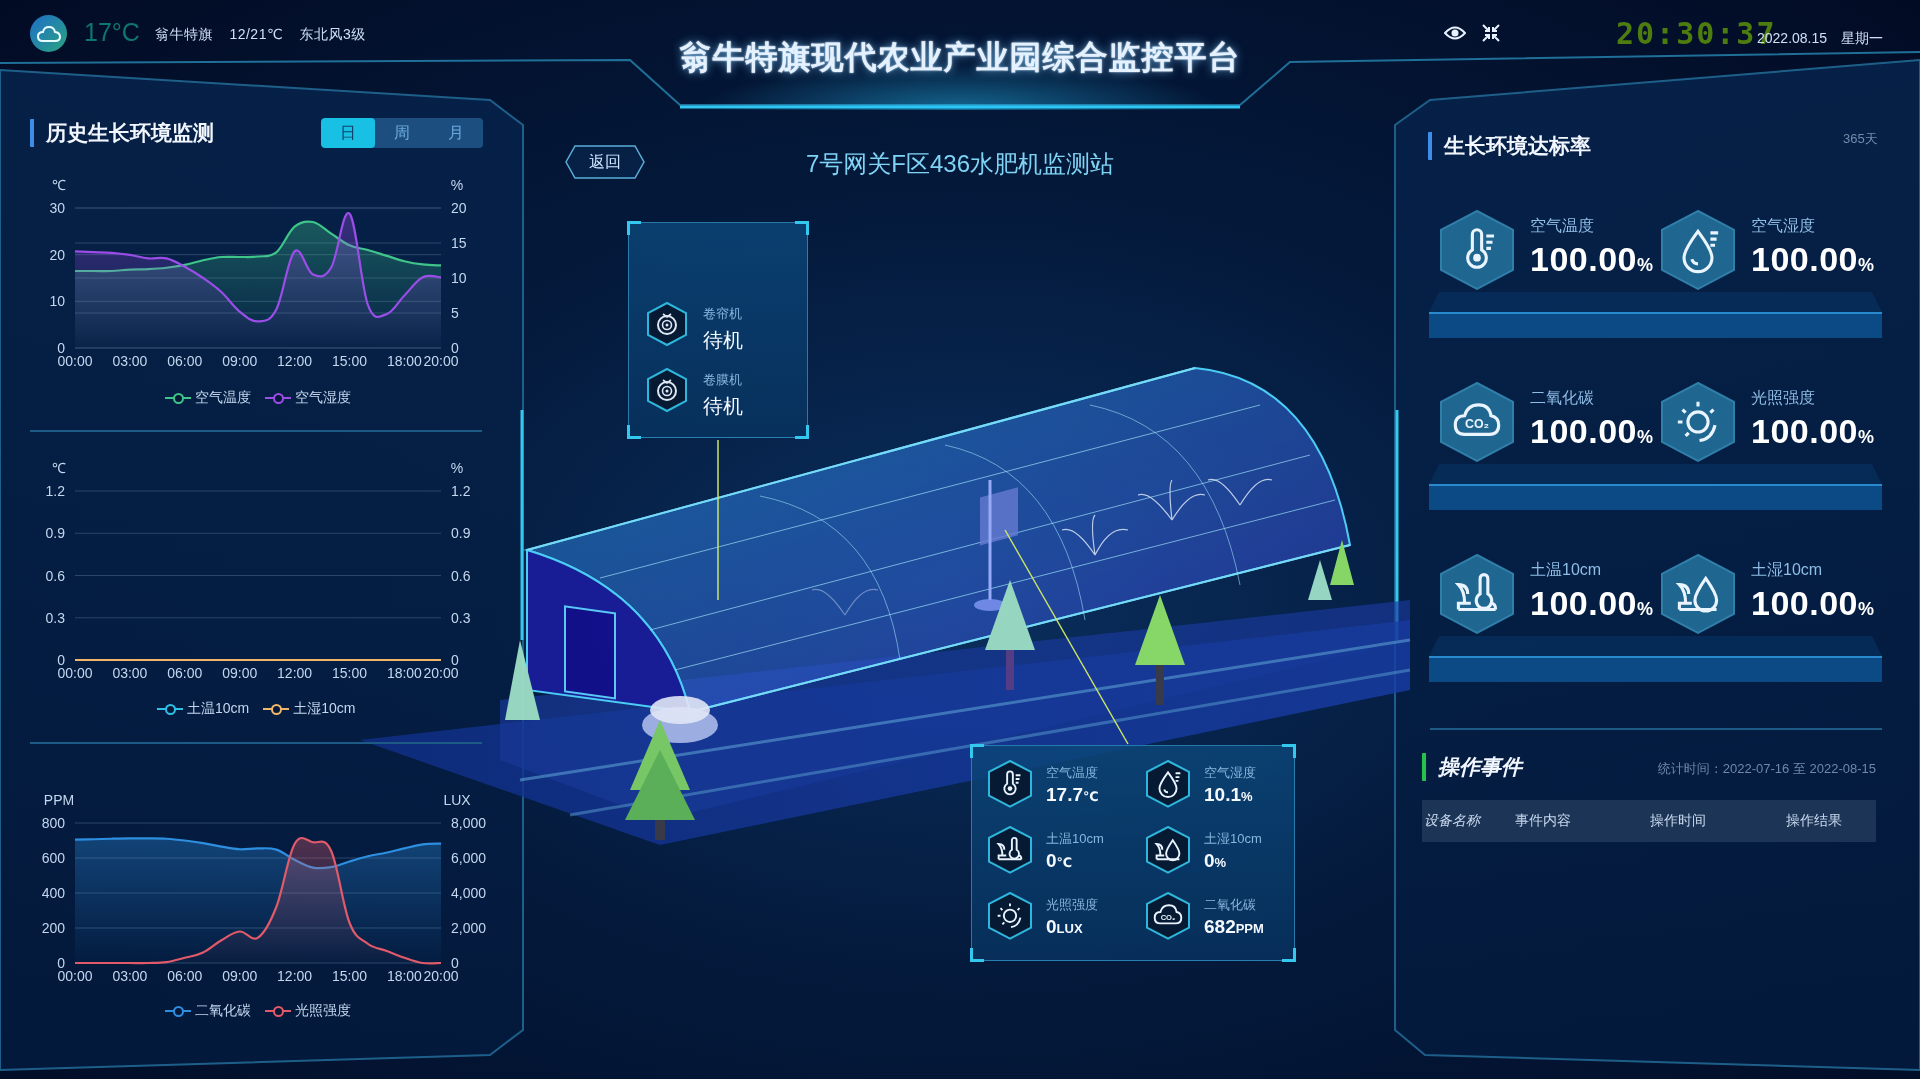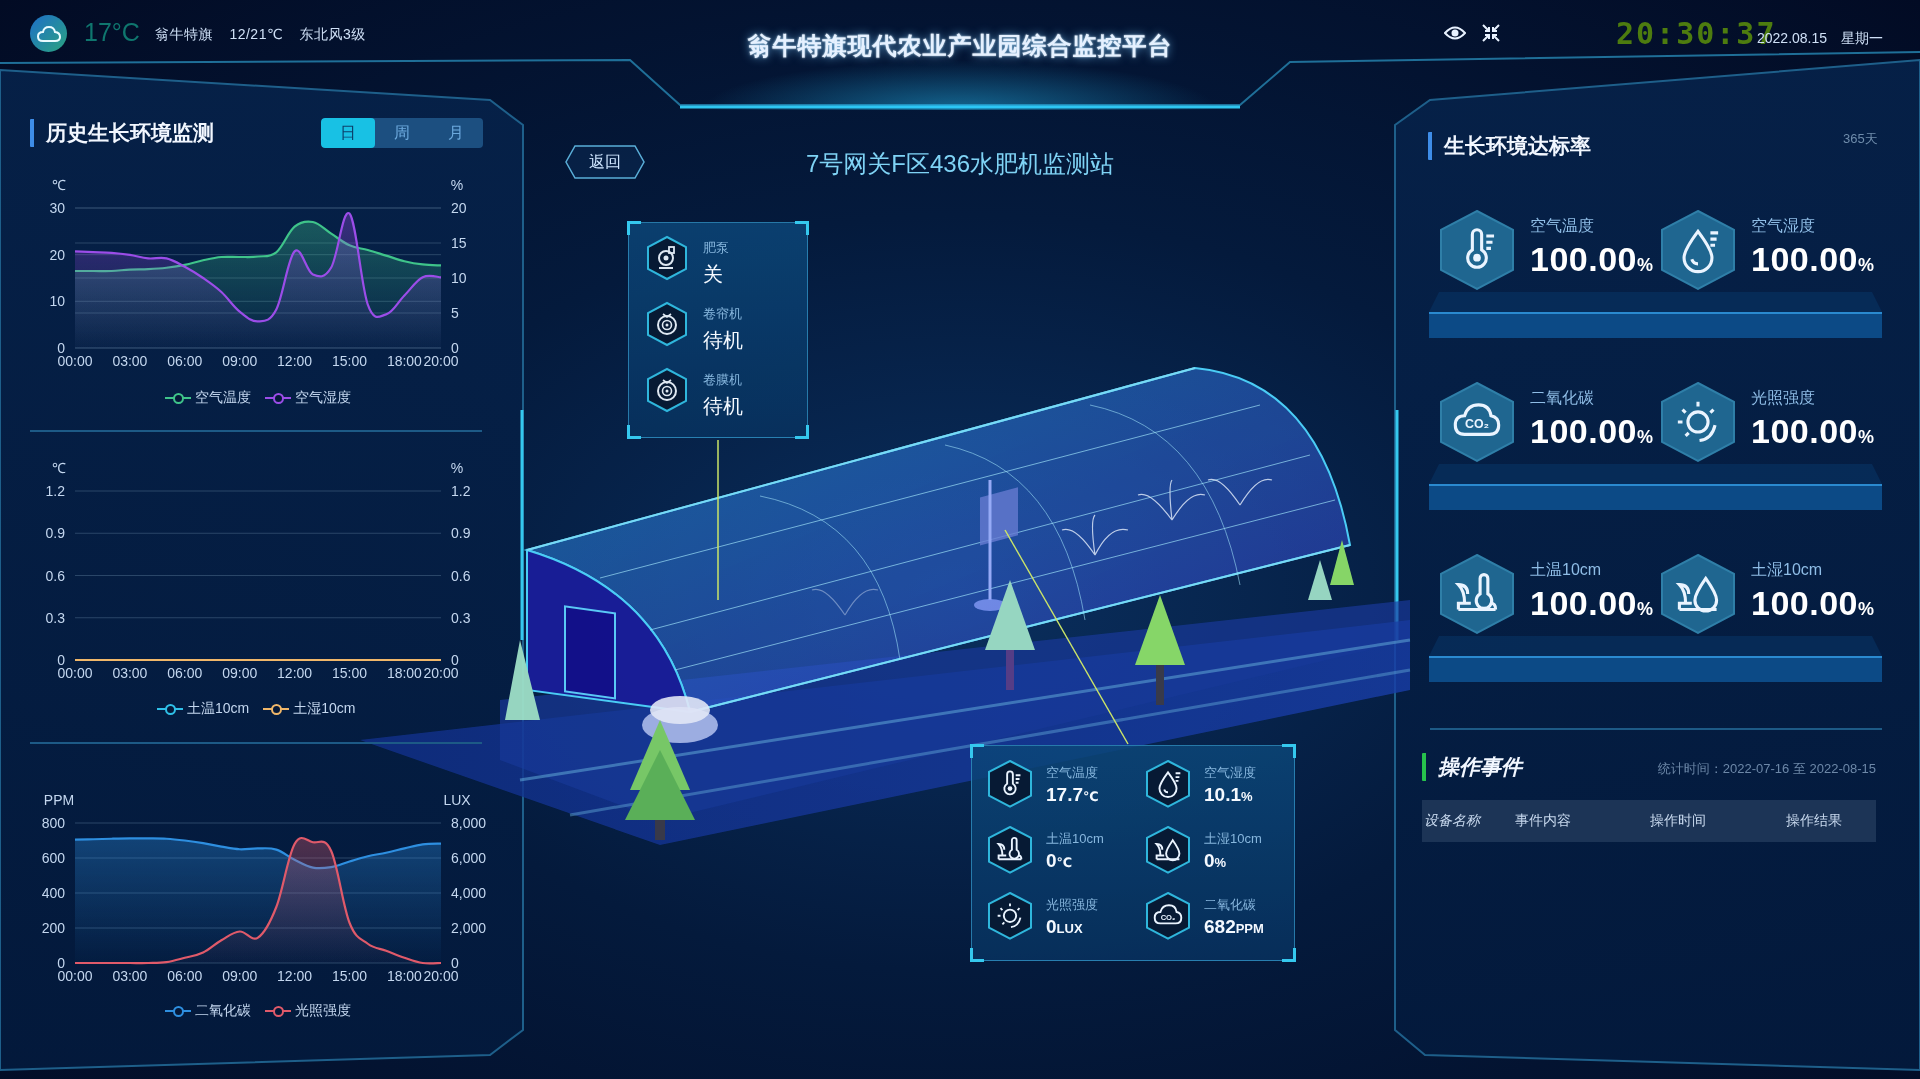--- a/index.html
+++ b/index.html
@@ -13,22 +13,22 @@
   .abs { position: absolute; }
   .weather-icon {
     left: 30px; top: 15px; width: 37px; height: 37px; border-radius: 50%;
     background: linear-gradient(135deg, #1e6fc9, #2aa37f);
     display: flex; align-items: center; justify-content: center;
   }
   .weather-temp { left: 84px; top: 18px; font-size: 25px; color: #0f766e; }
   .weather-info { left: 155px; top: 26px; font-size: 14px; color: #cfe0f6; letter-spacing: 0.5px; }
   .weather-info span { margin-right: 12px; }
   .main-title {
-    left: 560px; top: 30px; width: 800px; text-align: center;
-    font-size: 24px; font-weight: bold; color: #e6f1ff; letter-spacing: 1px;
+    left: 560px; top: 36px; width: 800px; text-align: center;
+    font-size: 32px; font-weight: bold; color: #e6f1ff; letter-spacing: 1px;
     text-shadow: 0 0 10px rgba(120,200,255,0.8), 0 0 2px #fff;
   }
   .header-glow {
     left: 700px; top: 60px; width: 520px; height: 50px;
     background: radial-gradient(ellipse at 50% 100%, rgba(40,200,255,0.45), rgba(40,200,255,0) 70%);
   }
   .eye-btn { left: 1444px; top: 24px; width: 22px; height: 18px; cursor: pointer; }
   .shrink-btn { left: 1482px; top: 24px; width: 18px; height: 18px; cursor: pointer; }
   .clock {
     left: 1616px; top: 16px; font-family: "DejaVu Sans Mono", monospace;
@@ -382,31 +382,20 @@
     </svg>
   <span>返回</span>
 </div>
 <div class="abs station-title">7号网关F区436水肥机监测站</div>
 
 <div class="abs info-box" style="left:628px; top:222px; width:180px; height:216px;">
   <span class="corner c-tl"></span>
     <span class="corner c-tr"></span>
     <span class="corner c-bl"></span>
     <span class="corner c-br"></span>
-  <div class="dev-row" style="top:12px;">
-    <svg class="hex" width="44" height="46" viewBox="0 0 44 46">
-        <polygon points="22,2 41,12 41,34 22,44 3,34 3,12" fill="#071a34" stroke="#2fb6dc" stroke-width="2"></polygon>
-        <circle cx="21" cy="23" r="7" fill="none" stroke="#dfe8f2" stroke-width="2"></circle>
-        <circle cx="21" cy="23" r="2.5" fill="#dfe8f2"></circle>
-        <rect x="24" y="12" width="5" height="6" fill="none" stroke="#dfe8f2" stroke-width="1.8"></rect>
-        <path d="M14,33 L28,33" stroke="#dfe8f2" stroke-width="2"></path>
-      </svg>
-    <div class="dev-label">肥泵</div>
-    <div class="dev-value">关</div>
-  </div>
   <div class="dev-row" style="top:78px;">
     <svg class="hex" width="44" height="46" viewBox="0 0 44 46">
         <polygon points="22,2 41,12 41,34 22,44 3,34 3,12" fill="#071a34" stroke="#2fb6dc" stroke-width="2"></polygon>
         <circle cx="22" cy="24" r="9" fill="none" stroke="#dfe8f2" stroke-width="2"></circle>
         <circle cx="22" cy="24" r="4.5" fill="none" stroke="#dfe8f2" stroke-width="1.6"></circle>
         <circle cx="22" cy="24" r="1.5" fill="#dfe8f2"></circle>
         <path d="M18,13 L22,16 L26,13" stroke="#dfe8f2" stroke-width="1.6" fill="none"></path>
       </svg>
     <div class="dev-label">卷帘机</div>
     <div class="dev-value">待机</div>

